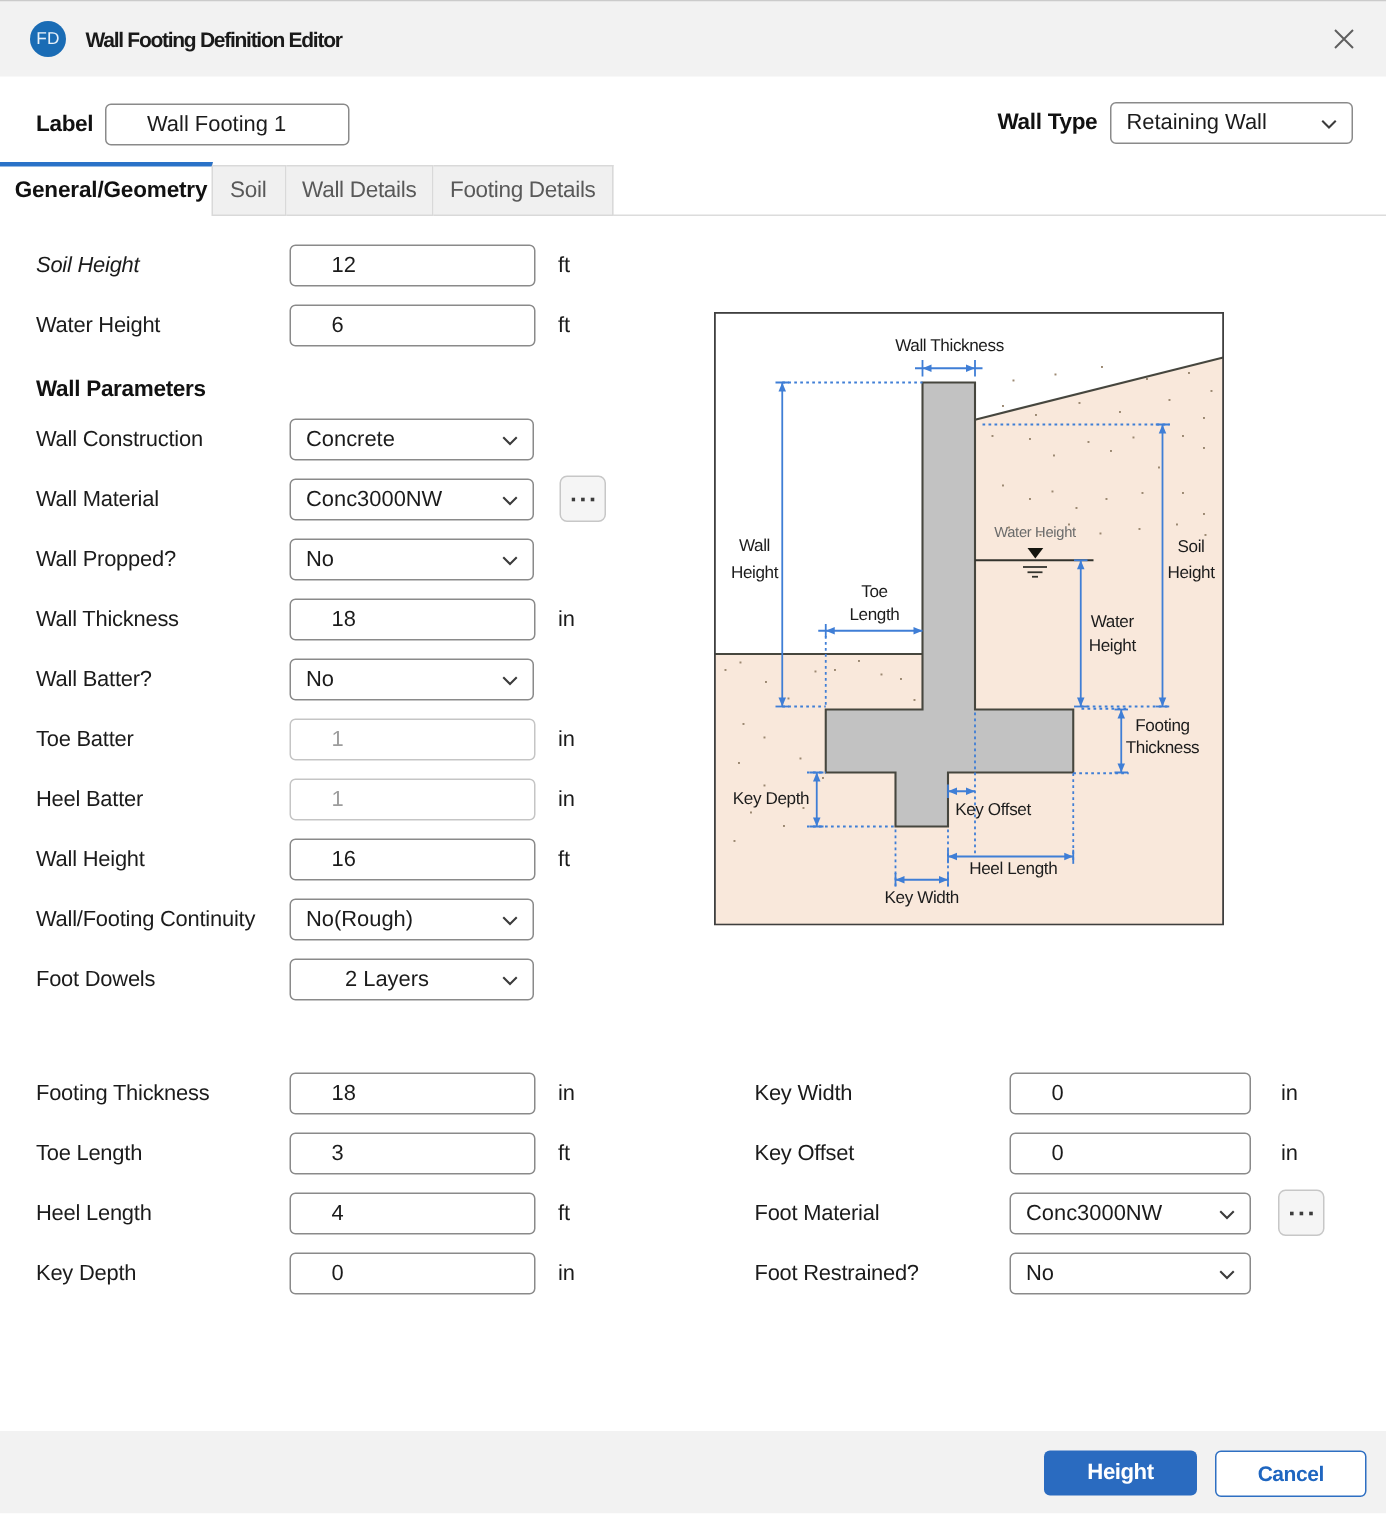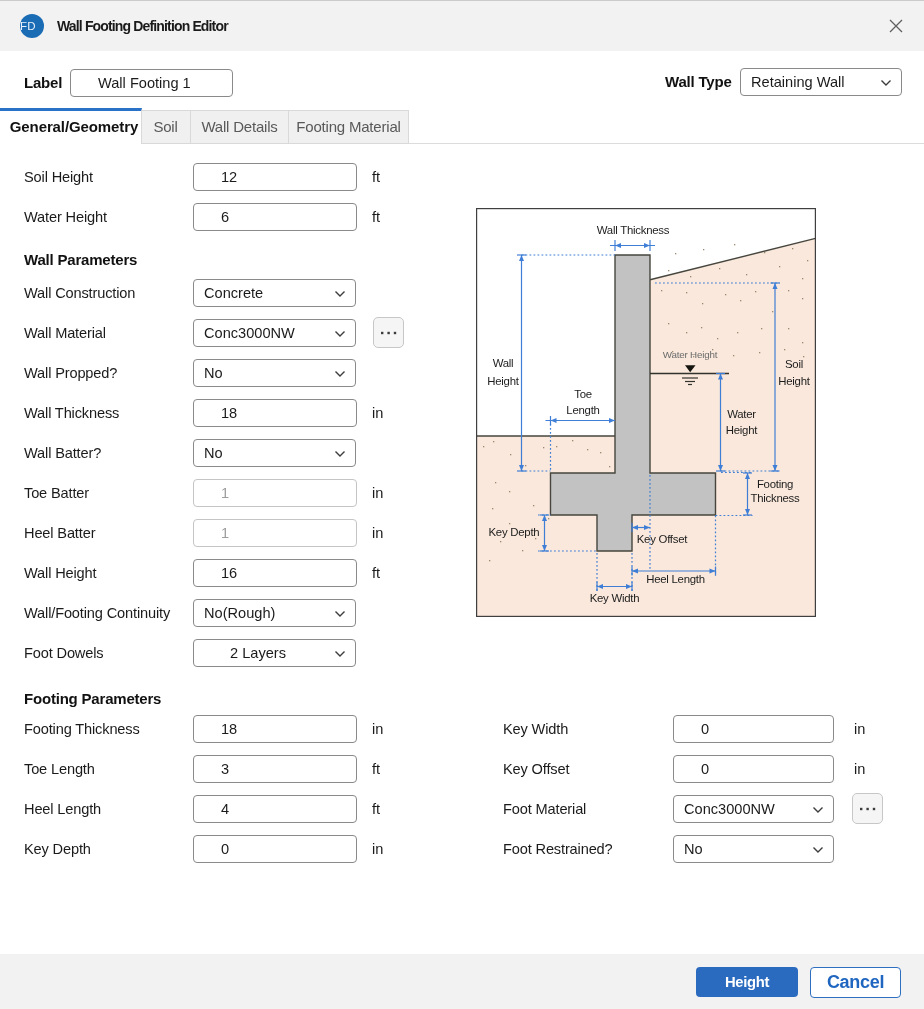--- a/index.html
+++ b/index.html
@@ -1,20 +1,20 @@
 <!DOCTYPE html>
 <html><head>
 <meta charset="utf-8">
 <style>
 * { margin:0; padding:0; box-sizing:border-box; }
 html,body { width:924px; height:1009px; background:#fff; font-family:"Liberation Sans", sans-serif; }
 #dlg { position:relative; width:924px; height:1009px; background:#fff; border-top:1px solid #cbcbcb; overflow:hidden; }
 .abs { position:absolute; }
 .titlebar { position:absolute; left:0; top:0; width:924px; height:50px; background:#f2f2f2; }
-.fdicon { position:absolute; left:20px; top:13px; width:24px; height:24px; border-radius:50%; background:#1a6cb5; color:#e8f1fa; font-size:11.5px; text-align:left; line-height:24px; letter-spacing:0.2px; }
+.fdicon { position:absolute; left:20px; top:13px; width:24px; height:24px; border-radius:50%; background:#1a6cb5; color:#e8f1fa; font-size:11.5px; text-align:center; line-height:24px; letter-spacing:0.2px; }
 .title { position:absolute; left:57px; top:17px; font-size:14px; font-weight:bold; color:#1a1a1a; letter-spacing:-0.85px; }
 .lbl { position:absolute; font-size:14.6px; color:#1b1b1b; letter-spacing:-0.15px; white-space:nowrap; height:28px; line-height:28px; }
 .blbl { position:absolute; font-size:15px; font-weight:bold; color:#111; letter-spacing:-0.2px; white-space:nowrap; height:28px; line-height:28px; }
 .in { position:absolute; width:164px; height:28px; border:1px solid #8a8a8a; border-radius:4px; background:#fff; font-size:14.6px; line-height:26px; padding-left:27px; color:#1b1b1b; }
 .in.dis { border-color:#c5c5c5; color:#9d9d9d; }
 .sel { position:absolute; width:163px; height:28px; border:1px solid #8a8a8a; border-radius:4px; background:#fff; font-size:14.6px; line-height:26px; padding-left:10px; color:#1b1b1b; }
 .sel svg, .wt svg { position:absolute; right:9px; top:10px; }
 .unit { position:absolute; font-size:14.6px; color:#1b1b1b; height:28px; line-height:28px; }
 .dots { position:absolute; width:31px; height:31px; border:1px solid #c7c7c7; border-radius:5px; background:#f5f5f5; text-align:center; line-height:0; }
 .tab { position:absolute; top:109px; height:34px; background:#f0f0f0; border:1px solid #d9d9d9; border-left:none; color:#595959; font-size:15px; text-align:center; line-height:32px; letter-spacing:-0.2px; }
@@ -34,24 +34,24 @@
   <div class="blbl" style="left:665px;top:67px;">Wall Type</div>
   <div class="sel wt" style="left:740px;top:67px;width:162px;">Retaining Wall
     <svg width="12" height="8" viewBox="0 0 12 8">
         <path d="M1.5 1.5 L6 6 L10.5 1.5" stroke="#3c3c3c" stroke-width="1.4" fill="none"></path>
       </svg>
   </div>
 
   <div class="abs" style="left:0;top:142px;width:924px;height:1px;background:#dcdcdc;"></div>
   <div class="tab" style="left:141px;width:50px;">Soil</div>
   <div class="tab" style="left:191px;width:98px;">Wall Details</div>
-  <div class="tab" style="left:289px;width:120px;">Footing Material</div>
+  <div class="tab" style="left:289px;width:120px;">Footing Details</div>
   <div class="abs" style="left:0;top:107px;width:142px;height:36px;background:#fff;border-top:3px solid #2a72c8;border-right:1px solid #d9d9d9;font-size:15px;font-weight:bold;color:#111;text-align:center;line-height:31px;letter-spacing:-0.1px;text-indent:7px;">General/Geometry</div>
 
-  <div class="lbl" style="left:24px;top:162px;">Soil Height</div>
+  <div class="lbl" style="left:24px;top:162px;font-style:italic;">Soil Height</div>
   <div class="in" style="left:193px;top:162px;">12</div>
   <div class="unit" style="left:372px;top:162px;">ft</div>
 
   <div class="lbl" style="left:24px;top:202px;">Water Height</div>
   <div class="in" style="left:193px;top:202px;">6</div>
   <div class="unit" style="left:372px;top:202px;">ft</div>
 
   <div class="blbl" style="left:24px;top:245px;">Wall Parameters</div>
 
   <div class="lbl" style="left:24px;top:278px;">Wall Construction</div>
@@ -110,21 +110,20 @@
       </svg>
   </div>
 
   <div class="lbl" style="left:24px;top:638px;">Foot Dowels</div>
   <div class="sel" style="left:193px;top:638px;padding-left:36px;">2 Layers
     <svg width="12" height="8" viewBox="0 0 12 8">
         <path d="M1.5 1.5 L6 6 L10.5 1.5" stroke="#3c3c3c" stroke-width="1.4" fill="none"></path>
       </svg>
   </div>
 
-  <div class="blbl" style="left:24px;top:684px;">Footing Parameters</div>
 
   <div class="lbl" style="left:24px;top:714px;">Footing Thickness</div>
   <div class="in" style="left:193px;top:714px;">18</div>
   <div class="unit" style="left:372px;top:714px;">in</div>
 
   <div class="lbl" style="left:24px;top:754px;text-align:center;">Toe Length</div>
   <div class="in" style="left:193px;top:754px;">3</div>
   <div class="unit" style="left:372px;top:754px;">ft</div>
 
   <div class="lbl" style="left:24px;top:794px;">Heel Length</div>
@@ -330,14 +329,14 @@
       <text x="186" y="335">Key Offset</text>
       <text x="199.5" y="374.5">Heel Length</text>
       <text x="138.5" y="394">Key Width</text>
     </g>
 
     <rect x="0.6" y="0.6" width="338.8" height="407.8" fill="none" stroke="#3f3f3f" stroke-width="1.2"></rect>
   </svg>
 
   <div class="abs" style="left:0;top:953px;width:924px;height:56px;background:#f2f2f2;"></div>
   <div class="abs" style="left:696px;top:966px;width:102px;height:30px;background:#2a6bc0;border-radius:4px;color:#fff;font-weight:bold;font-size:14.8px;text-align:center;line-height:30px;letter-spacing:-0.3px;">Height</div>
-  <div class="abs" style="left:810px;top:966px;width:91px;height:31px;background:#fff;border:1px solid #2e6fc2;border-radius:4px;color:#1f66c0;font-weight:bold;font-size:18px;text-align:center;line-height:29px;letter-spacing:-0.3px;">Cancel</div>
+  <div class="abs" style="left:810px;top:966px;width:101px;height:31px;background:#fff;border:1px solid #2e6fc2;border-radius:4px;color:#1f66c0;font-weight:bold;font-size:14px;text-align:center;line-height:29px;letter-spacing:-0.3px;">Cancel</div>
 </div>
 
 </body></html>

